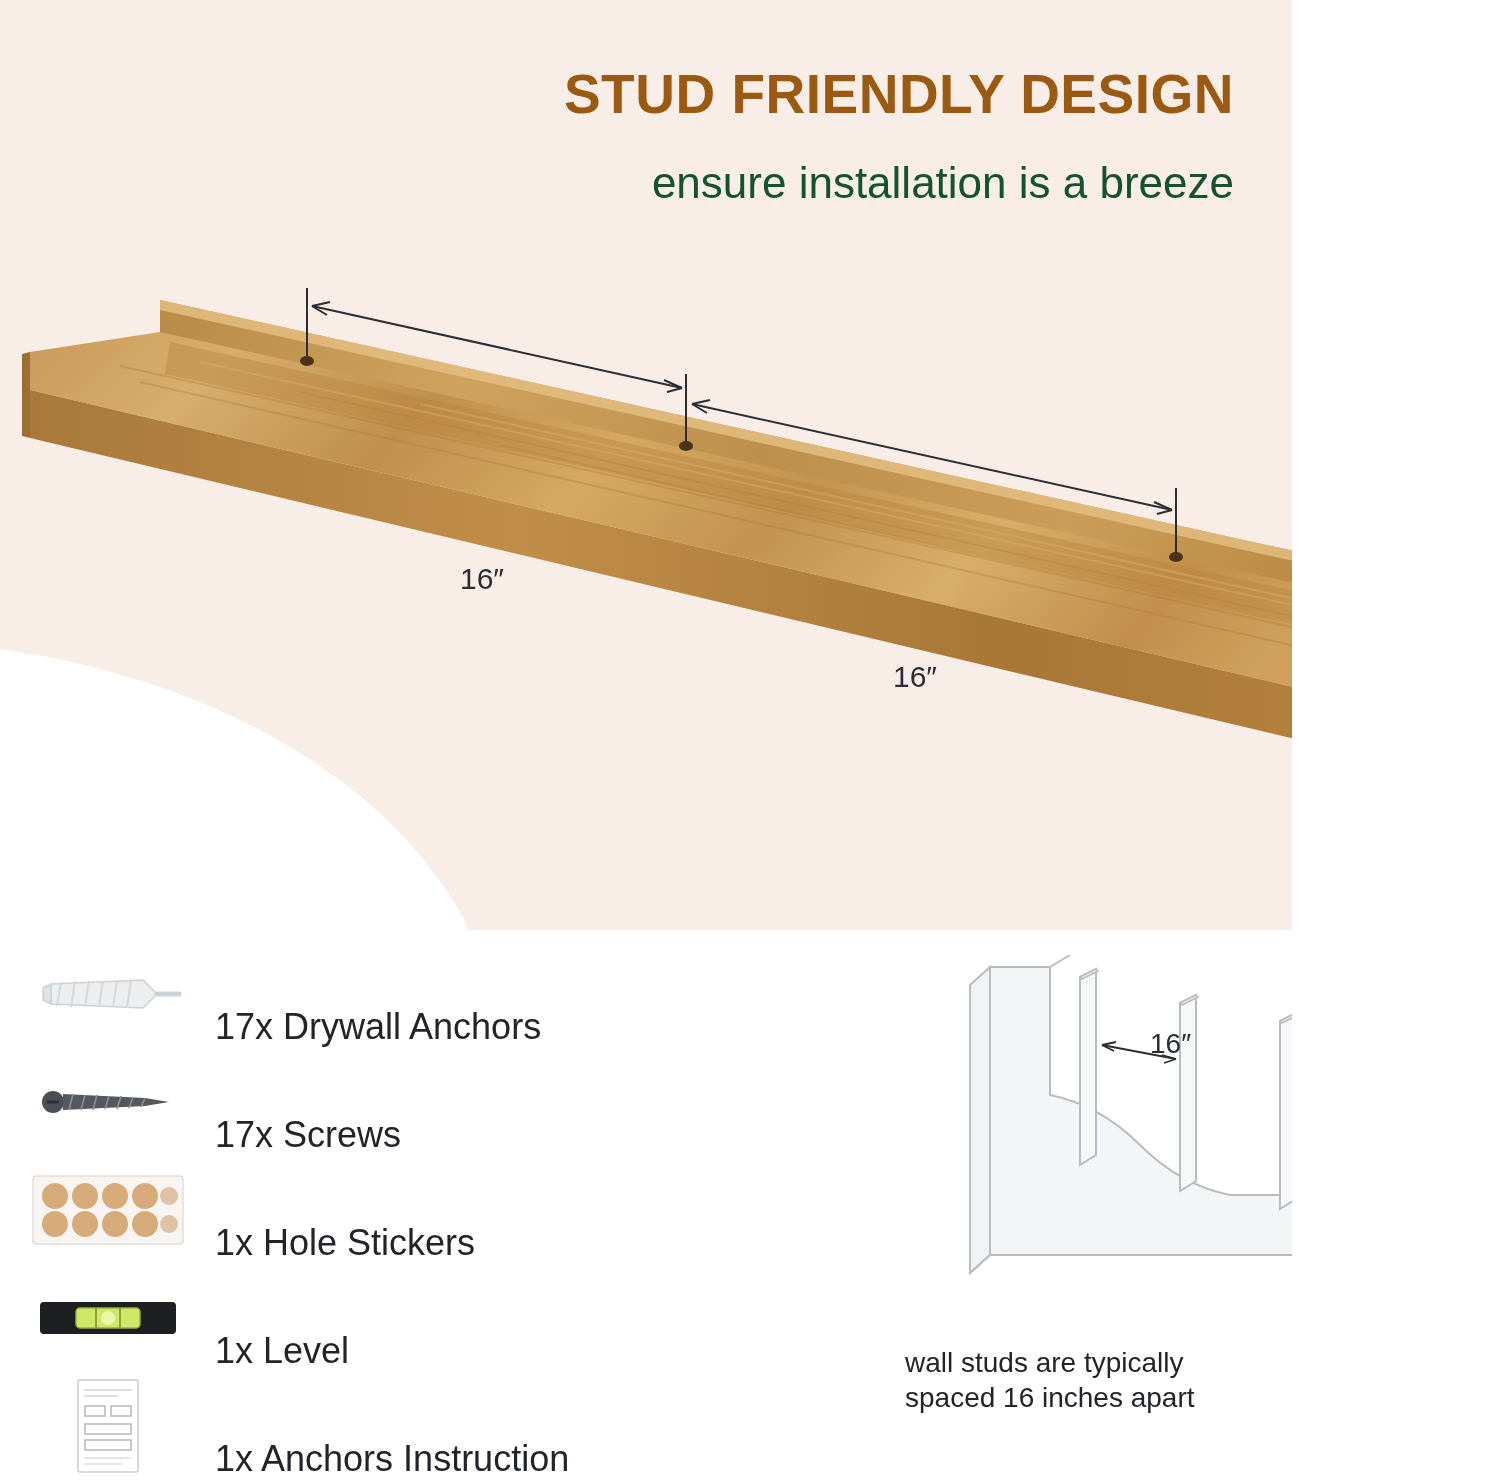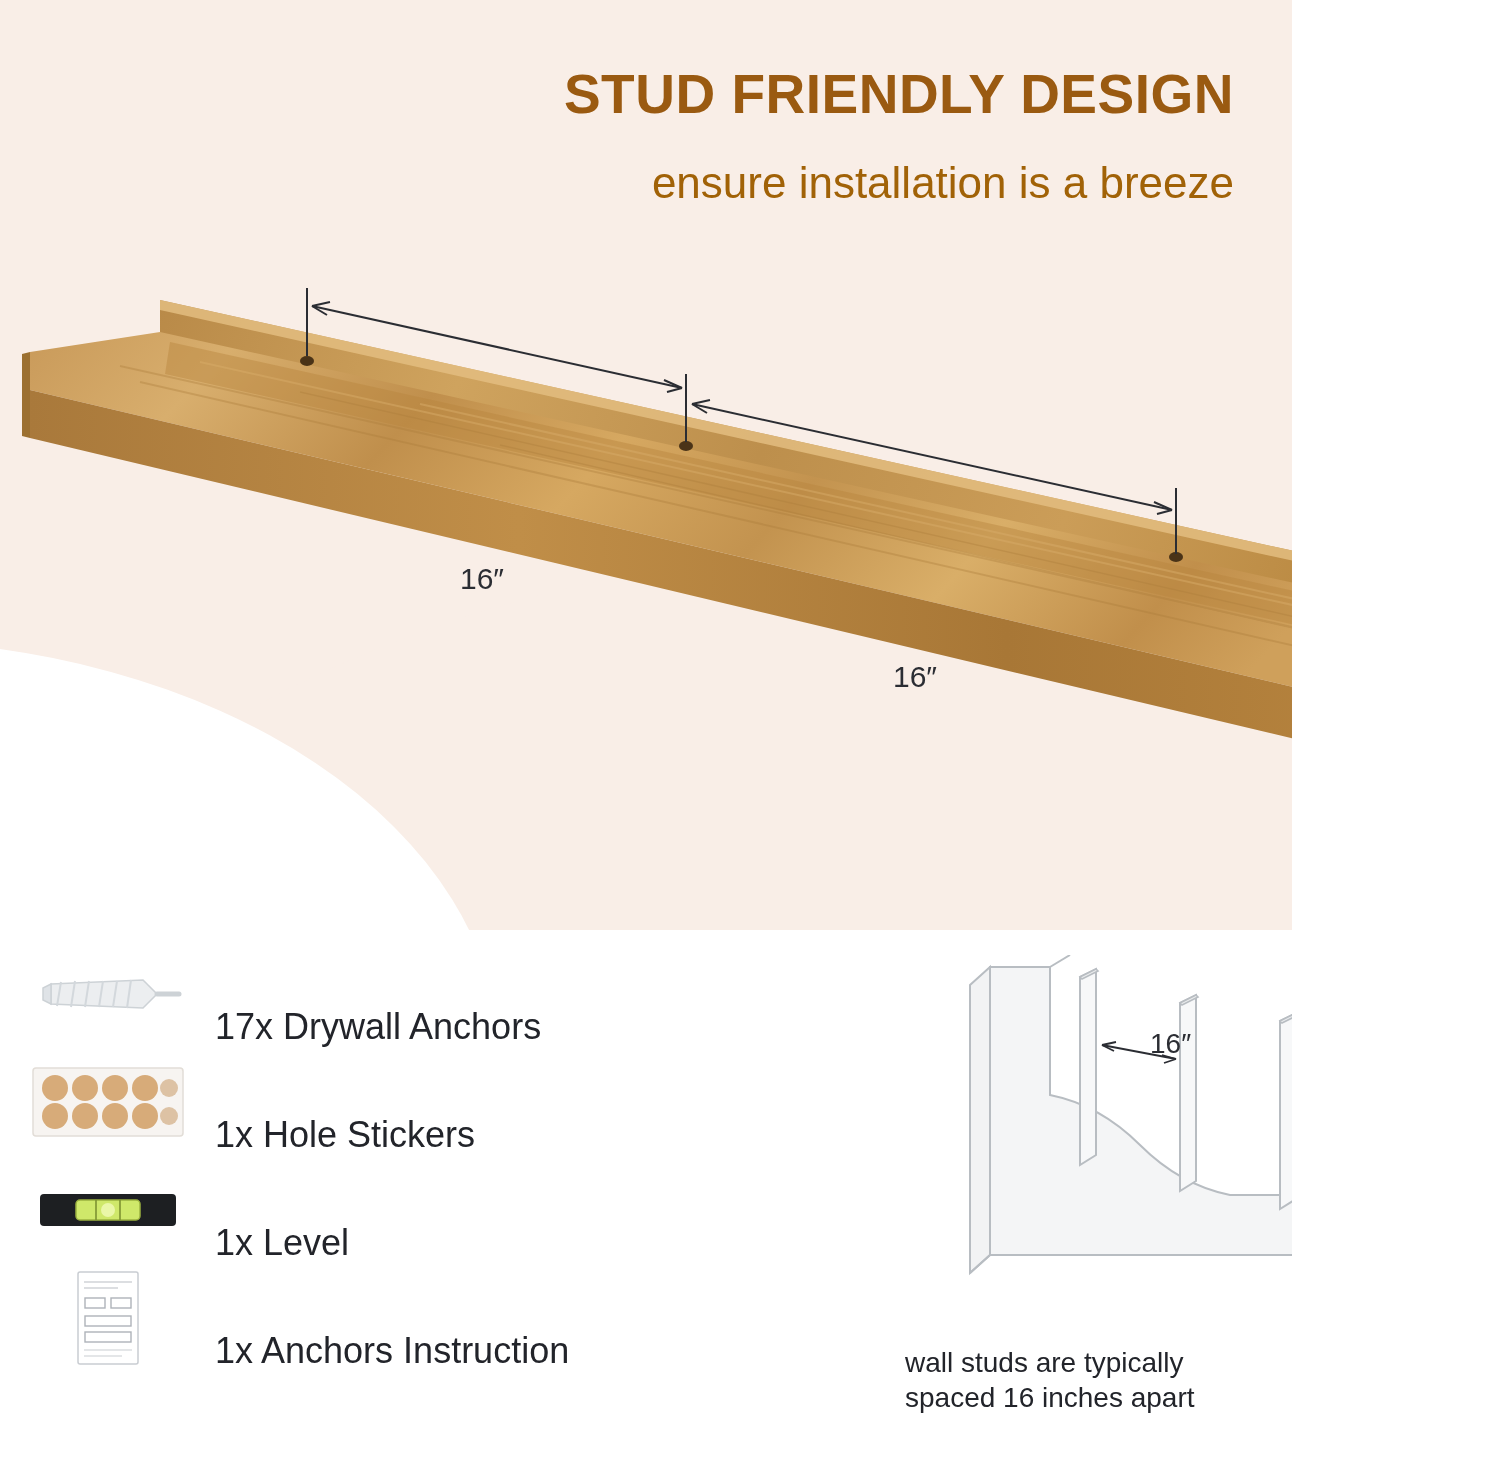--- a/index.html
+++ b/index.html
@@ -71,21 +71,21 @@
     letter-spacing: 0.5px;
     color: #9a5a11;
     text-align: right;
     white-space: nowrap;
   }
   .subtitle {
     position: absolute;
     right: 58px;
     top: 158px;
     font-size: 44px;
-    color: #a16207;
+    color: #14532d;
     text-align: left;
     white-space: nowrap;
   }
 
   
   .shelf-wrap {
     position: absolute;
     left: 0px;
     top: 270px;
     width: 1500px;
@@ -268,20 +268,41 @@
                 <path d="M84,15 L80,41"></path>
                 <path d="M98,14 L94,42"></path>
             </g>
             <path d="M18,18 L18,38 L10,34 L10,22 Z" fill="#dfe3e7" stroke="#cdd2d6" stroke-width="1.5"></path>
           </g>
         </svg>
       </div>
       <div class="part-label">17x Drywall Anchors</div>
     </div>
 
+    <div class="part-row">
+      <div class="part-icon">
+        <svg width="150" height="44" viewBox="0 0 150 44">
+          <g>
+            <circle cx="20" cy="22" r="11" fill="#4c5055"></circle>
+            <path d="M14,22 L26,22" stroke="#2e3135" stroke-width="3"></path>
+            <path d="M30,14 L112,18 L136,22 L112,26 L30,30 Z" fill="#55595e"></path>
+            <g stroke="#8b9096" stroke-width="1.6">
+              <path d="M40,14 L36,30"></path>
+                <path d="M52,15 L48,30"></path>
+                <path d="M64,15 L60,30"></path>
+              <path d="M76,16 L72,29"></path>
+                <path d="M88,16 L84,29"></path>
+                <path d="M100,17 L96,28"></path>
+              <path d="M112,18 L108,27"></path>
+            </g>
+          </g>
+        </svg>
+      </div>
+      <div class="part-label">17x Screws</div>
+    </div>
 
     <div class="part-row">
       <div class="part-icon">
         <svg width="170" height="84" viewBox="0 0 170 84">
           <rect x="10" y="8" width="150" height="68" rx="3" fill="#f7f4f1" stroke="#e2ddd7" stroke-width="1.5"></rect>
           <g fill="#d7ab79">
             <circle cx="32" cy="28" r="13"></circle>
               <circle cx="62" cy="28" r="13"></circle>
             <circle cx="92" cy="28" r="13"></circle>
               <circle cx="122" cy="28" r="13"></circle>

